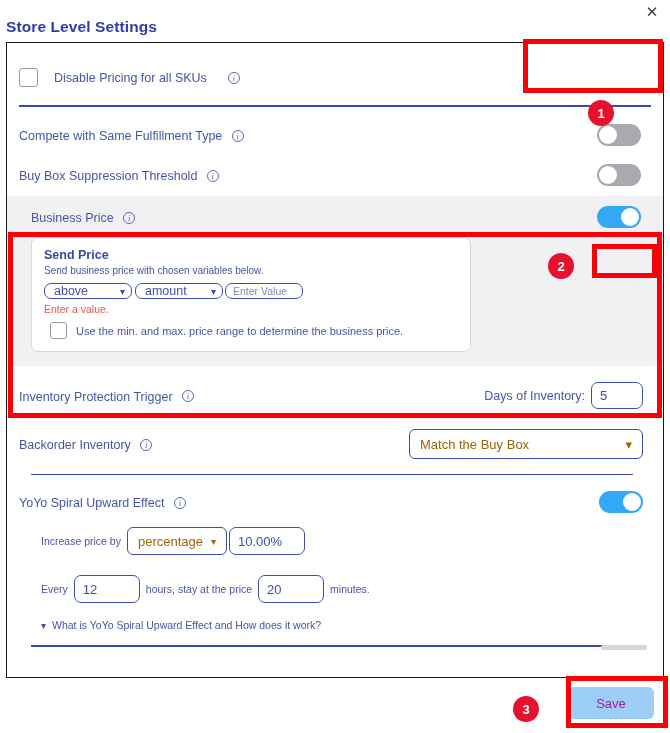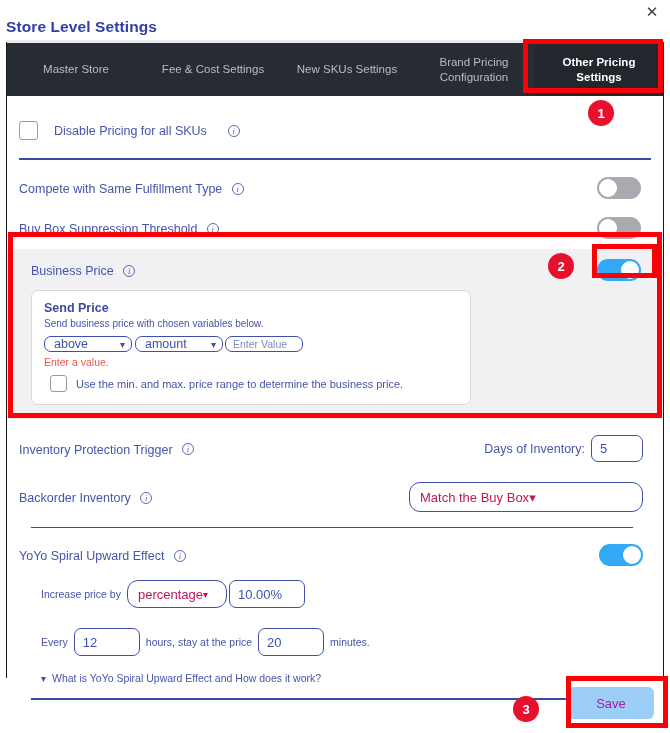--- a/index.html
+++ b/index.html
@@ -121,23 +121,23 @@
   .cb-line { display: flex; align-items: center; margin-top: 7px; gap: 9px; padding-left: 6px; }
   .cb-line span { font-size: 11px; color: #4654ab; }
 
   
   .ibox {
     border: 1.4px solid #3f4fad; border-radius: 7px; background: #fff;
     color: #3f4fad; height: 27px; font-size: 13px; padding: 0 8px;
     display: flex; align-items: center; font-family: "Liberation Sans", sans-serif;
   }
   .dd {
-    border: 1.4px solid #3f4fad; border-radius: 11px; background: #fff;
-    color: #be185d; height: 30px; font-size: 13px;
-    display: flex; align-items: center; 
+    border: 1.4px solid #3f4fad; border-radius: 6px; background: #fff;
+    color: #a16207; height: 30px; font-size: 13px;
+    display: flex; align-items: center; justify-content: space-between;
     padding: 0 10px; cursor: pointer;
   }
 
   .inline { display: flex; align-items: center; gap: 6px; }
   .tiny { font-size: 10.5px; color: #4654ab; }
 
   .link-row { display: flex; align-items: center; gap: 6px; }
   .link-row .chev { color: #3f4fad; font-size: 10px; }
   .link-row span.l { font-size: 10.5px; color: #4654ab; }
 
@@ -165,27 +165,20 @@
 <body>
 
 <div class="app">
 
   <div class="close-btn">✕</div>
 
   <div class="modal-title">Store Level Settings</div>
 
   <div class="dialog">
 
-    <div class="tabbar">
-      <div class="tab t1">Master Store</div>
-      <div class="tab t2">Fee &amp; Cost Settings</div>
-      <div class="tab t3">New SKUs Settings</div>
-      <div class="tab t4">Brand Pricing Configuration</div>
-      <div class="tab active">Other Pricing Settings</div>
-    </div>
 
     <div class="panel">
 
       <div class="row" style="margin-top:25px; justify-content:flex-start; gap:16px;">
         <div class="cbx"></div>
         <span class="lbl">Disable Pricing for all SKUs</span>
         <span class="info">i</span>
       </div>
 
       <div class="hr-blue" style="margin-top:18px;"></div>

